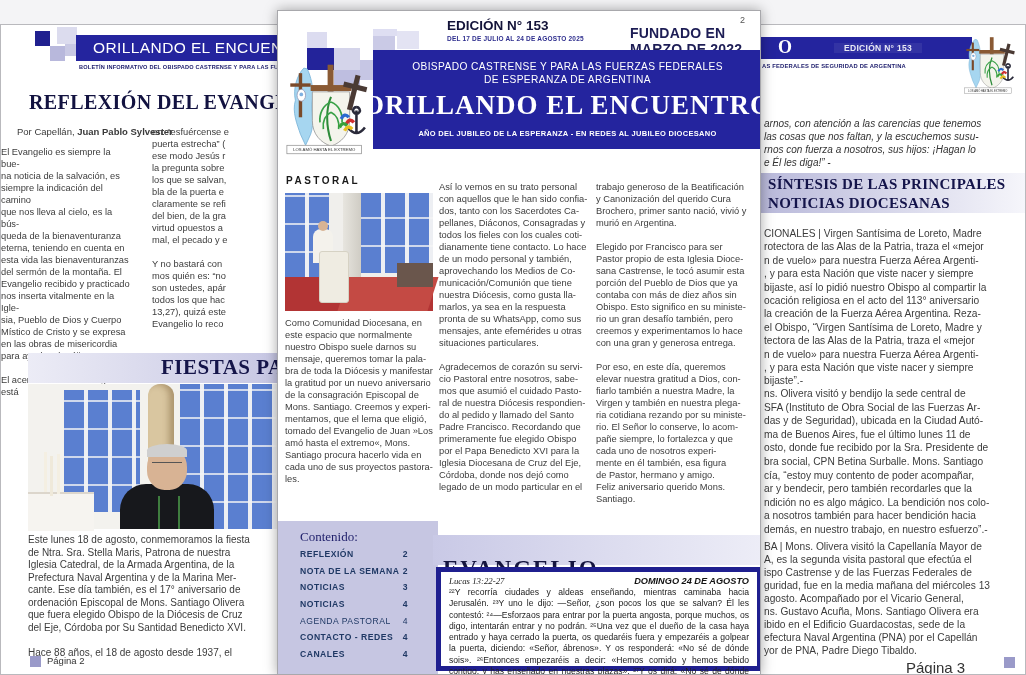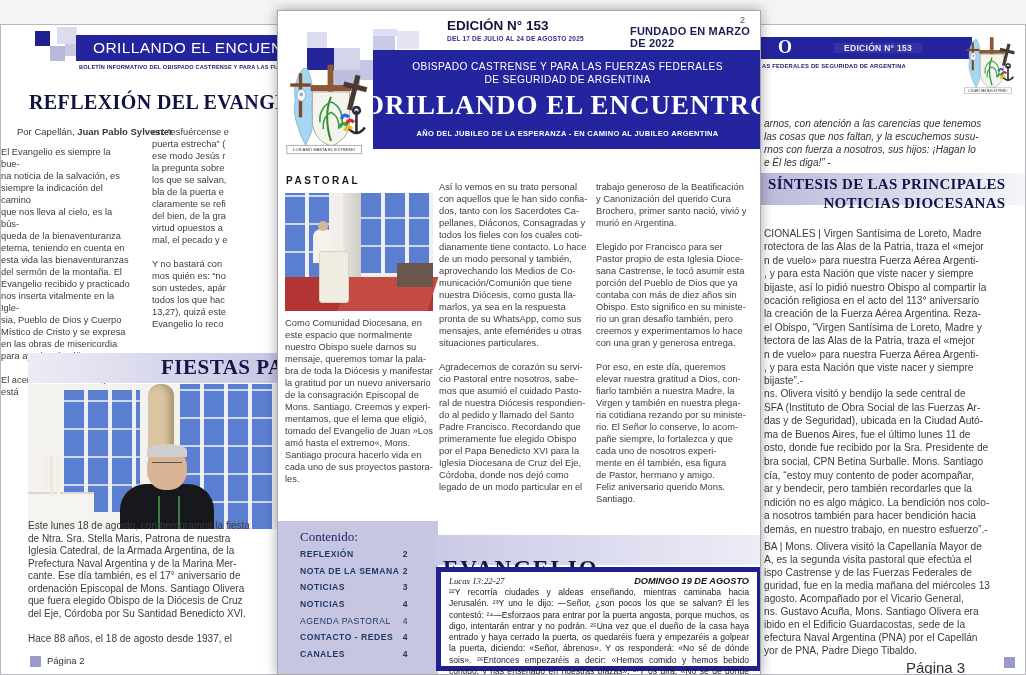--- a/index.html
+++ b/index.html
@@ -92,21 +92,21 @@
       <div class="abs" style="left:120px;top:0;width:26px;height:84px;background:#d9c6a0;border-radius:12px 12px 6px 6px;box-shadow:inset -5px 0 6px rgba(120,90,50,.45);"></div>
       <div class="abs" style="left:0;top:108px;width:66px;height:37px;background:#f6f4f0;border-top:2px solid #dcd6cc;"></div>
       <div class="abs" style="left:16px;top:68px;width:3px;height:40px;background:#f4efe2;box-shadow:6px 4px 0 #efe9da, 13px 2px 0 #f4efe2;"></div>
       <div class="abs" style="left:92px;top:100px;width:94px;height:45px;background:#17181c;border-radius:26px 26px 0 0;"></div>
       <div class="abs" style="left:130px;top:112px;width:18px;height:33px;border-left:2px solid #3f7d3f;border-right:2px solid #3f7d3f;"></div>
       <div class="abs" style="left:119px;top:62px;width:40px;height:44px;background:#d8b394;border-radius:48% 48% 44% 44%;">
         <div class="abs" style="left:0;top:-2px;width:40px;height:13px;background:#cfcfcf;border-radius:50% 50% 0 0;"></div>
         <div class="abs" style="left:5px;top:16px;width:30px;height:7px;border-top:1.5px solid #555;"></div>
       </div>
     </div>
-    <div class="abs pre bodytxt2" style="left:27px;top:495px;width:252px;">Este lunes 18 de agosto, conmemoramos la fiesta
+    <div class="abs pre bodytxt2" style="left:27px;top:509px;width:252px;">Este lunes 18 de agosto, conmemoramos la fiesta
 de Ntra. Sra. Stella Maris, Patrona de nuestra
 Iglesia Catedral, de la Armada Argentina, de la
 Prefectura Naval Argentina y de la Marina Mer-
 cante.  Ese día también, es el 17° aniversario de
 ordenación Episcopal de Mons. Santiago Olivera
 que fuera elegido Obispo de la Diócesis de Cruz
 del Eje, Córdoba por Su Santidad Benedicto XVI.
 
 Hace 88 años, el 18 de agosto desde 1937, el</div>
     <div class="abs footer-sq" style="left:29px;top:631px;"></div>
@@ -140,21 +140,21 @@
       <path d="M78,72 q4,-8 9,-2" stroke="#d03030" stroke-width="4" fill="none"></path>
       <path d="M70,76 q4,-8 9,-2" stroke="#3aa03a" stroke-width="4" fill="none"></path>
       <path d="M76,80 q4,-8 9,-2" stroke="#e8c020" stroke-width="4" fill="none"></path>
       <rect x="8" y="97" width="88" height="10" fill="#fff" stroke="#888" stroke-width=".8"></rect>
       <text x="52" y="104" text-anchor="middle" font-size="5" fill="#333" font-family="Liberation Sans, sans-serif">LOS AMÓ HASTA EL EXTREMO</text>
     </svg>
     <div class="abs pre" style="left:26px;top:92px;width:258px;font-size:10px;font-style:italic;line-height:13px;color:#333;">arnos, con atención a las carencias que tenemos
 las cosas que nos faltan, y la escuchemos susu-
 rnos con fuerza a nosotros, sus hijos: ¡Hagan lo
 e Él les diga!” -</div>
-    <div class="abs lavgrad-l" style="left:22px;top:148px;width:267px;height:32px;text-align:right;">
+    <div class="abs lavgrad-l" style="left:22px;top:148px;width:267px;height:40px;">
       <div class="serif pre" style="position:absolute;left:8px;top:2px;font-size:15px;font-weight:bold;color:#14144a;line-height:19px;letter-spacing:.3px;">SÍNTESIS DE LAS PRINCIPALES
 NOTICIAS DIOCESANAS</div>
     </div>
     <div class="abs pre" style="left:26px;top:202px;width:262px;font-size:10.2px;line-height:13.4px;">CIONALES | Virgen Santísima de Loreto, Madre
 rotectora de las Alas de la Patria, traza el «mejor
 n de vuelo» para nuestra Fuerza Aérea Argenti-
 , y para esta Nación que viste nacer y siempre
 bijaste, así lo pidió nuestro Obispo al compartir la
 ocación religiosa en el acto del 113° aniversario
 la creación de la Fuerza Aérea Argentina. Reza-
@@ -184,37 +184,37 @@
 efectura Naval Argentina (PNA) por el Capellán
 yor de PNA, Padre Diego Tibaldo.</div>
     <div class="abs" style="left:168px;top:634px;font-size:15px;color:#333;">Página 3</div>
     <div class="abs footer-sq" style="left:266px;top:632px;"></div>
   </div>
 
   <div class="page" style="left:277px;top:10px;width:484px;height:665px;z-index:3;box-shadow:0 0 12px rgba(0,0,0,.35);border-color:#a8a8ac;">
 
     <div class="abs" style="left:169px;top:7px;font-size:13.5px;font-weight:bold;color:#131339;">EDICIÓN N° 153</div>
     <div class="abs" style="left:169px;top:24px;font-size:6.5px;font-weight:bold;color:#2e2e8e;letter-spacing:.2px;">DEL 17 DE JULIO AL 24 DE AGOSTO 2025</div>
-    <div class="abs" style="left:352px;top:14px;font-size:11px;font-weight:bold;color:#1d1d55;letter-spacing:.2px;">FUNDADO EN MARZO DE 2022</div>
+    <div class="abs" style="left:352px;top:14px;font-size:14px;font-weight:bold;color:#1d1d55;letter-spacing:.2px;">FUNDADO EN MARZO DE 2022</div>
     <div class="abs" style="left:462px;top:4px;font-size:9px;color:#555;">2</div>
 
     <div class="sq" style="left:29px;top:21px;width:20px;height:16px;background:#dcdcf0;"></div>
     <div class="sq" style="left:29px;top:37px;width:27px;height:22px;background:#23239a;"></div>
     <div class="sq" style="left:56px;top:37px;width:26px;height:22px;background:#d4d4ea;"></div>
     <div class="sq" style="left:82px;top:49px;width:24px;height:20px;background:#c6c6e4;"></div>
     <div class="sq" style="left:56px;top:59px;width:26px;height:20px;background:#bebee0;"></div>
     <div class="sq" style="left:95px;top:25px;width:22px;height:18px;background:#cacae6;"></div>
     <div class="sq" style="left:95px;top:18px;width:24px;height:7px;background:#dedef2;"></div>
     <div class="sq" style="left:119px;top:20px;width:22px;height:18px;background:#e3e3f3;"></div>
 
     <div class="abs navybar" style="left:95px;top:39px;width:389px;height:99px;display:flex;flex-direction:column;align-items:center;justify-content:center;text-align:center;color:#fff;">
       <div style="font-size:10.2px;letter-spacing:.4px;">OBISPADO CASTRENSE Y PARA LAS FUERZAS  FEDERALES</div>
-      <div style="font-size:10.2px;letter-spacing:.4px;margin-top:2px;">DE SEGURIDAD DE ARGENTINA</div>
+      <div style="font-size:10.2px;letter-spacing:.4px;margin-top:2px;">DE ESPERANZA DE ARGENTINA</div>
       <div class="serif" style="font-size:27px;font-weight:bold;letter-spacing:1px;margin-top:5px;white-space:nowrap;">ORILLANDO EL ENCUENTRO</div>
-      <div style="font-size:7.5px;font-weight:bold;letter-spacing:.3px;margin-top:8px;">AÑO DEL JUBILEO DE LA ESPERANZA - EN CAMINO AL JUBILEO ARGENTINA</div>
+      <div style="font-size:7.5px;font-weight:bold;letter-spacing:.3px;margin-top:8px;">AÑO DEL JUBILEO DE LA ESPERANZA - EN REDES AL JUBILEO DIOCESANO</div>
     </div>
 
     <svg class="abs" viewBox="0 0 120 112" style="left:2px;top:52px;width:102px;height:95px;">
       <path d="M28,6 C20,14 15,30 18,44 C14,58 20,72 24,84 L30,97 L36,84 C41,70 36,56 38,44 C40,30 36,15 32,7 Z" fill="#a6d6f0" stroke="#7ab4d8" stroke-width="1"></path>
       <rect x="22" y="12" width="4" height="52" fill="#7a4a2a"></rect>
         <rect x="12" y="24" width="24" height="4" fill="#7a4a2a"></rect>
       <ellipse cx="25" cy="38" rx="5" ry="7" fill="#fff" stroke="#88a" stroke-width=".8"></ellipse>
         <circle cx="25" cy="37" r="2.2" fill="#7fb0e0"></circle>
       <rect x="56" y="2" width="7" height="104" fill="#8a5a34"></rect>
         <rect x="36" y="26" width="48" height="7" fill="#8a5a34"></rect>
@@ -349,19 +349,19 @@
 de Pastor, hermano y amigo.
 Feliz aniversario querido Mons.
 Santiago.</div>
 
     <div class="abs lavgrad-ev" style="left:155px;top:524px;width:329px;height:30px;">
       <span class="serif" style="position:absolute;left:10px;top:1px;font-size:23px;font-weight:bold;color:#15153f;letter-spacing:2px;margin-top:20px;">EVANGELIO</span>
     </div>
     <div class="abs" style="left:158px;top:556px;width:326px;height:104px;border:5px solid #1f1f8f;background:#fff;box-sizing:border-box;padding:4px 8px;">
       <div class="row" style="align-items:baseline;gap:20px;">
         <span class="serif" style="font-style:italic;font-size:8.8px;color:#222;">Lucas 13:22-27</span>
-        <span style="font-style:italic;font-weight:bold;font-size:9.2px;color:#111;">DOMINGO 19 DE AGOSTO</span>
+        <span style="font-style:italic;font-weight:bold;font-size:9.2px;color:#111;">DOMINGO 24 DE AGOSTO</span>
       </div>
       <div style="font-size:8.6px;line-height:11.3px;text-align:justify;color:#222;margin-top:1px;">²²Y recorría ciudades y aldeas enseñando, mientras caminaba hacia Jerusalén. ²³Y uno le dijo: —Señor, ¿son pocos los que se salvan? Él les contestó: ²⁴—Esforzaos para entrar por la puerta angosta, porque muchos, os digo, intentarán entrar y no podrán. ²⁵Una vez que el dueño de la casa haya entrado y haya cerrado la puerta, os quedaréis fuera y empezaréis a golpear la puerta, diciendo: «Señor, ábrenos». Y os responderá: «No sé de dónde sois». ²⁶Entonces empezaréis a decir: «Hemos comido y hemos bebido contigo, y has enseñado en nuestras plazas». ²⁷Y os dirá: «No sé de dónde sois; apartaos de mí todos los servidores de la iniquidad».</div>
     </div>
   </div>
 
 </div>
 
 </body></html>

